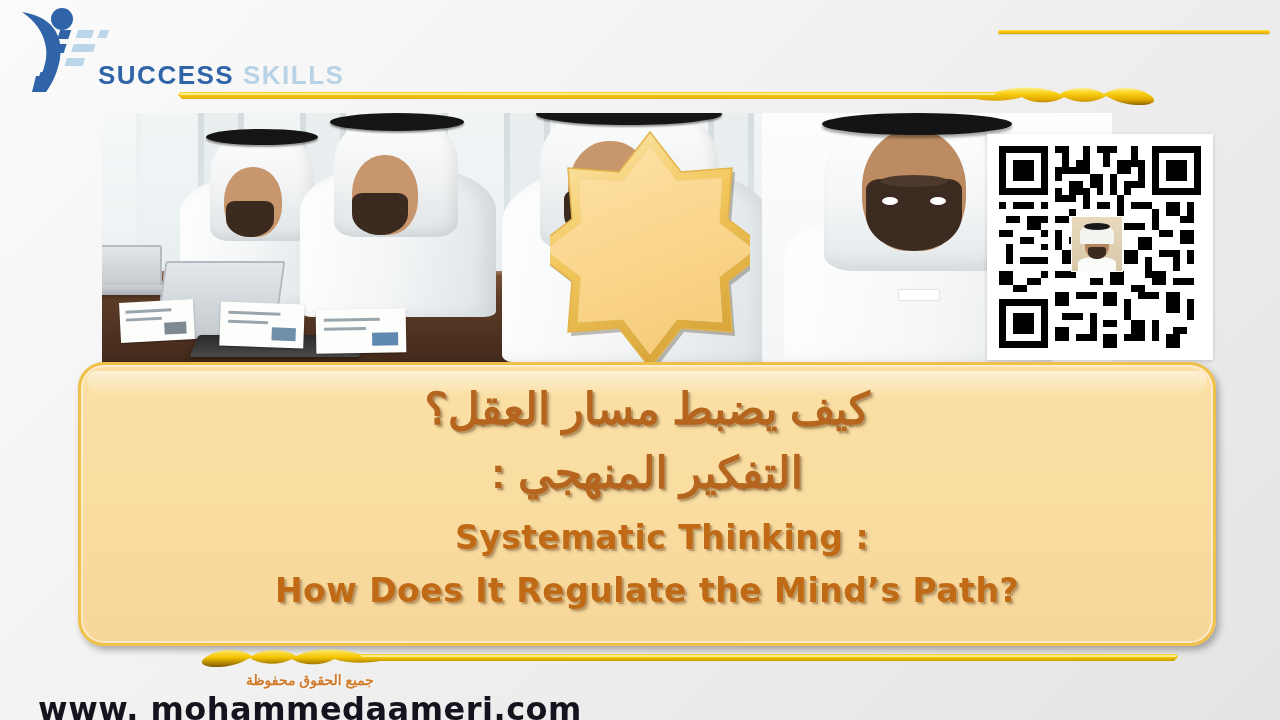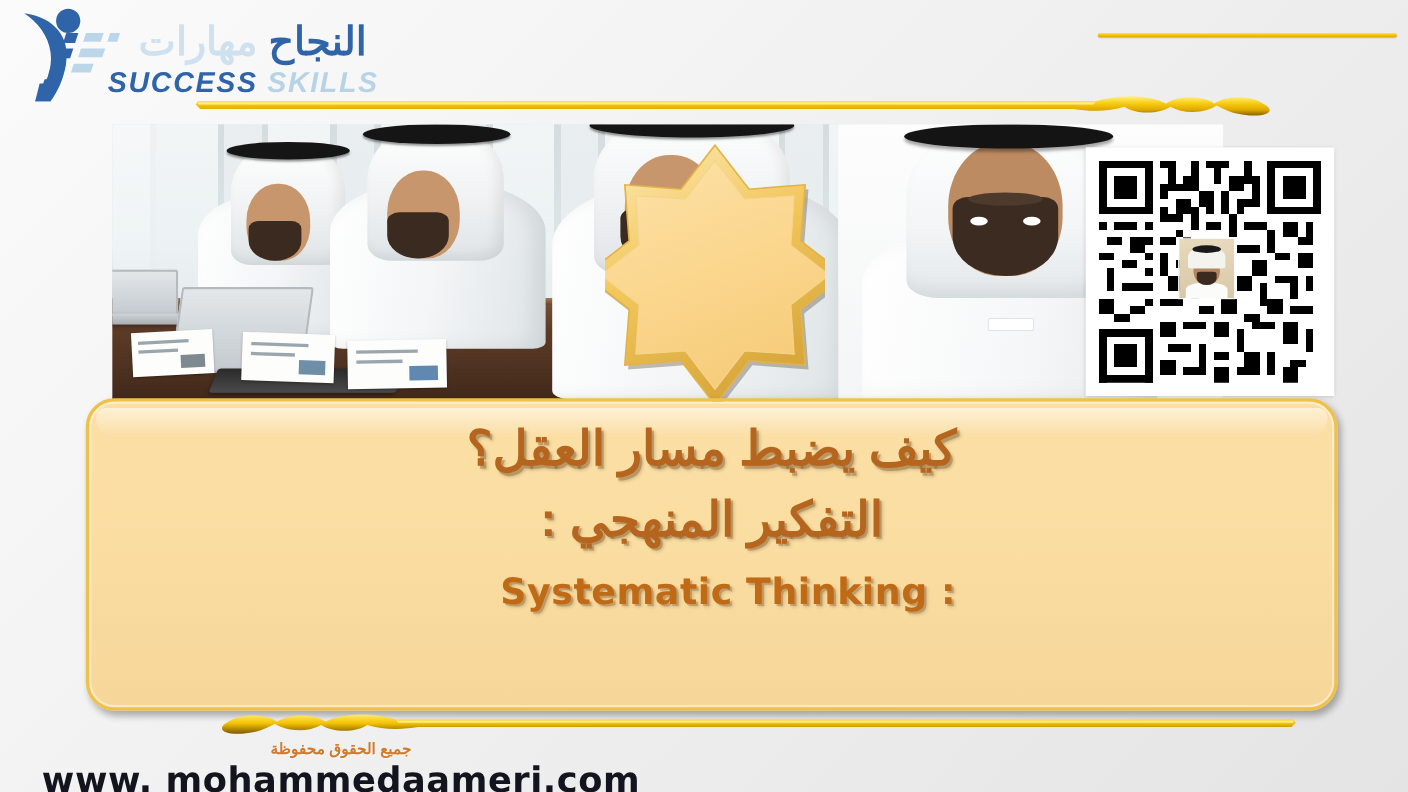--- a/index.html
+++ b/index.html
@@ -49,21 +49,20 @@
   .logo-text-ar .dark { color: #2f64a8; }
   .logo-text-en {
     position: absolute;
     left: 84px;
     top: 58px;
     font-size: 26px;
     font-weight: bold;
     letter-spacing: 1.5px;
     white-space: nowrap;
     line-height: 1;
-    font-style: italic;
   }
   .logo-text-en .w1 { color: #2f64a8; }
   .logo-text-en .w2 { color: #b9d3e6; }
 
   
   .top-rule {
     position: absolute;
     left: 998px;
     top: 30px;
     width: 272px;
@@ -328,21 +327,20 @@
         <rect x="48" y="52" width="13" height="9" transform="skewX(-18)"></rect>
         <rect x="46" y="66" width="11" height="9" transform="skewX(-18)"></rect>
       </g>
       <g fill="#bcd6e9">
         <rect x="70" y="24" width="16" height="8" transform="skewX(-18)"></rect>
         <rect x="70" y="38" width="22" height="8" transform="skewX(-18)"></rect>
         <rect x="68" y="52" width="18" height="8" transform="skewX(-18)"></rect>
         <rect x="92" y="24" width="9" height="8" transform="skewX(-18)"></rect>
       </g>
     </svg>
-    <div class="logo-text-ar"><span class="dark">النجاح</span> <span>مهارات</span></div>
     <div class="logo-text-en"><span class="w1">SUCCESS</span> <span class="w2">SKILLS</span></div>
   </div>
 
   <div class="top-rule"></div>
 
   <svg class="swoosh-top" viewBox="0 0 990 34" preserveAspectRatio="none">
     <defs>
       <linearGradient id="goldv" x1="0" y1="0" x2="0" y2="1">
         <stop offset="0%" stop-color="#fff08a"></stop>
         <stop offset="35%" stop-color="#f9cf12"></stop>
@@ -579,20 +577,21 @@
       <polygon points="0,-104 27,-69 72,-72 69,-27 104,0 69,27 72,72 27,69 0,104 -27,69 -72,72 -69,27 -104,0 -69,-27 -72,-72 -27,-69" fill="url(#starG)" stroke="#f4d48d" stroke-width="1"></polygon>
     </g>
   </svg>
 
   <div class="title-box">
     <div class="inner-shine"></div>
     <div class="title-lines">
       <div class="t-ar t-ar2">كيف يضبط مسار العقل؟</div>
       <div class="t-ar t-ar1">التفكير المنهجي :</div>
       <div class="t-en t-en1">Systematic Thinking :</div>
+      <div class="t-en t-en2">How Does It Regulate the Mind’s Path?</div>
     </div>
   </div>
 
   <svg class="swoosh-bottom" viewBox="0 0 1072 30" preserveAspectRatio="none">
     <path d="M1070 9 L1068 6 L252 6 C224 -2 200 2 188 8 C176 0 154 1 144 8 C132 0 110 1 100 8 C88 14 94 20 112 19 C128 18 136 13 142 10 C152 17 172 18 184 11 C194 18 216 18 226 11 C240 16 260 15 272 13 L1066 13 Z" fill="url(#goldv2)"></path>
     <path d="M1068 7 L252 7 L254 9 L1068 9 Z" fill="#fff3a8" opacity=".8"></path>
   </svg>
 
   <div class="footer-ar">جميع الحقوق محفوظة</div>
   <div class="footer-url">www. mohammedaameri.com</div>

